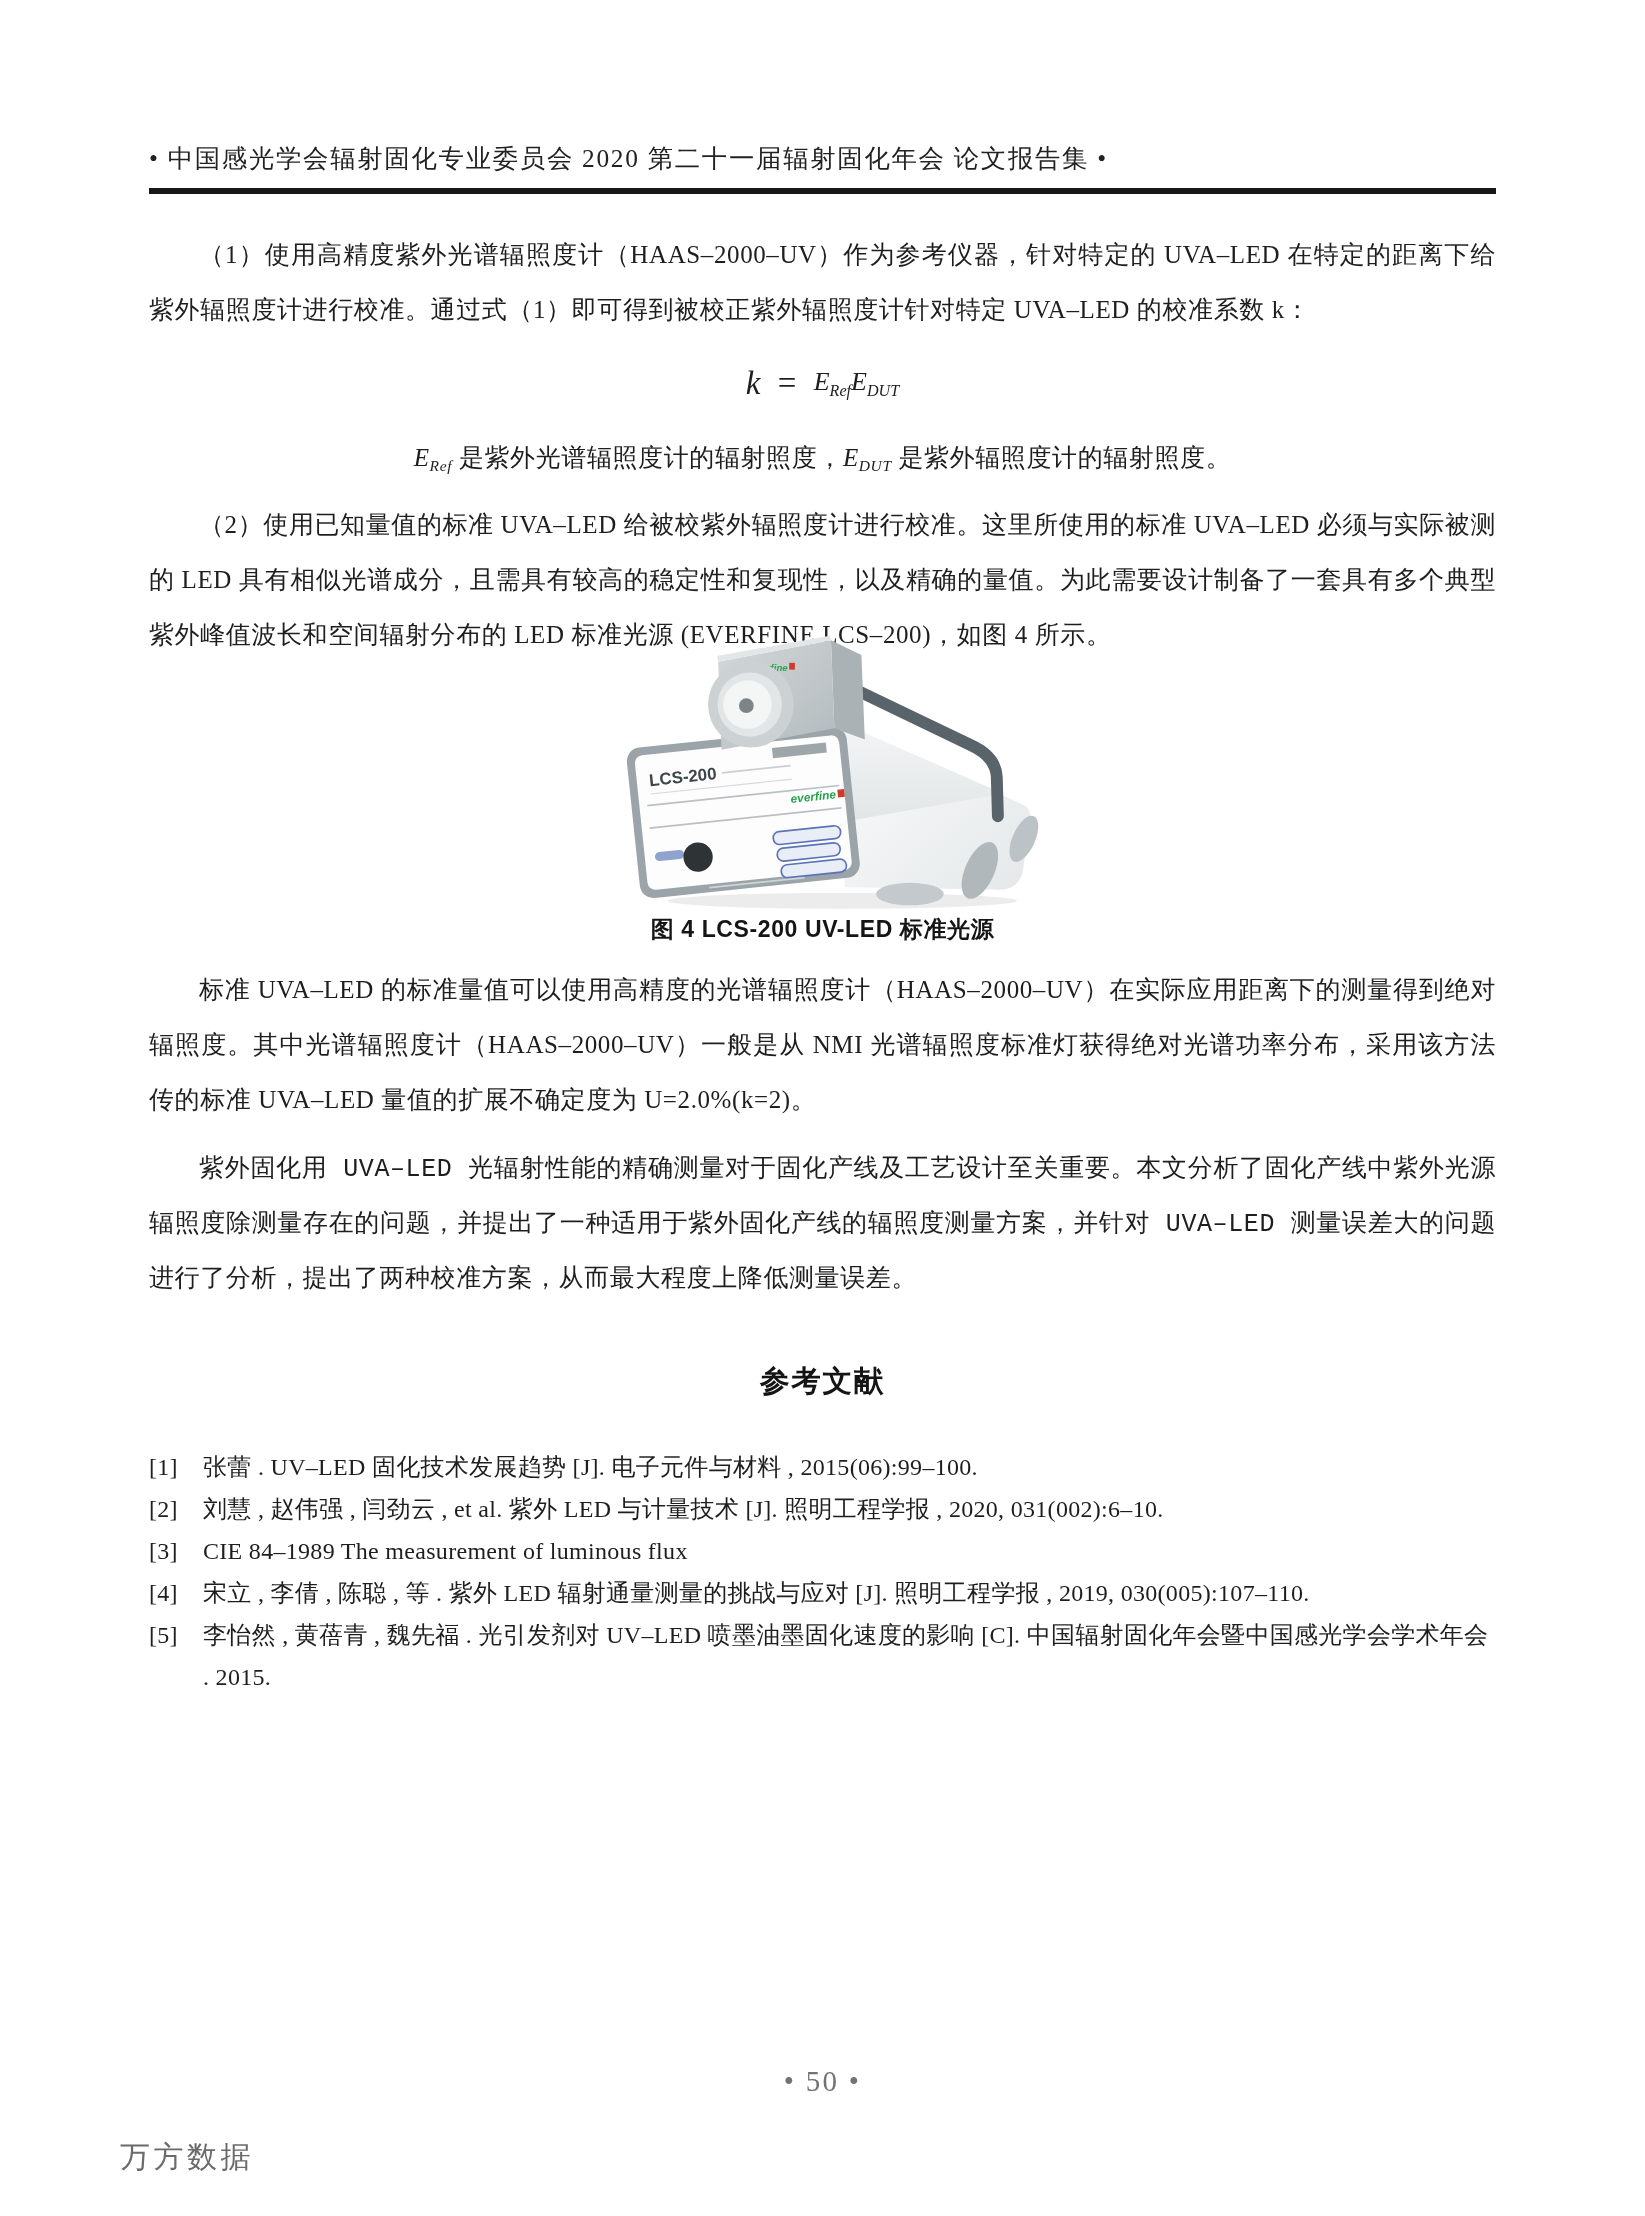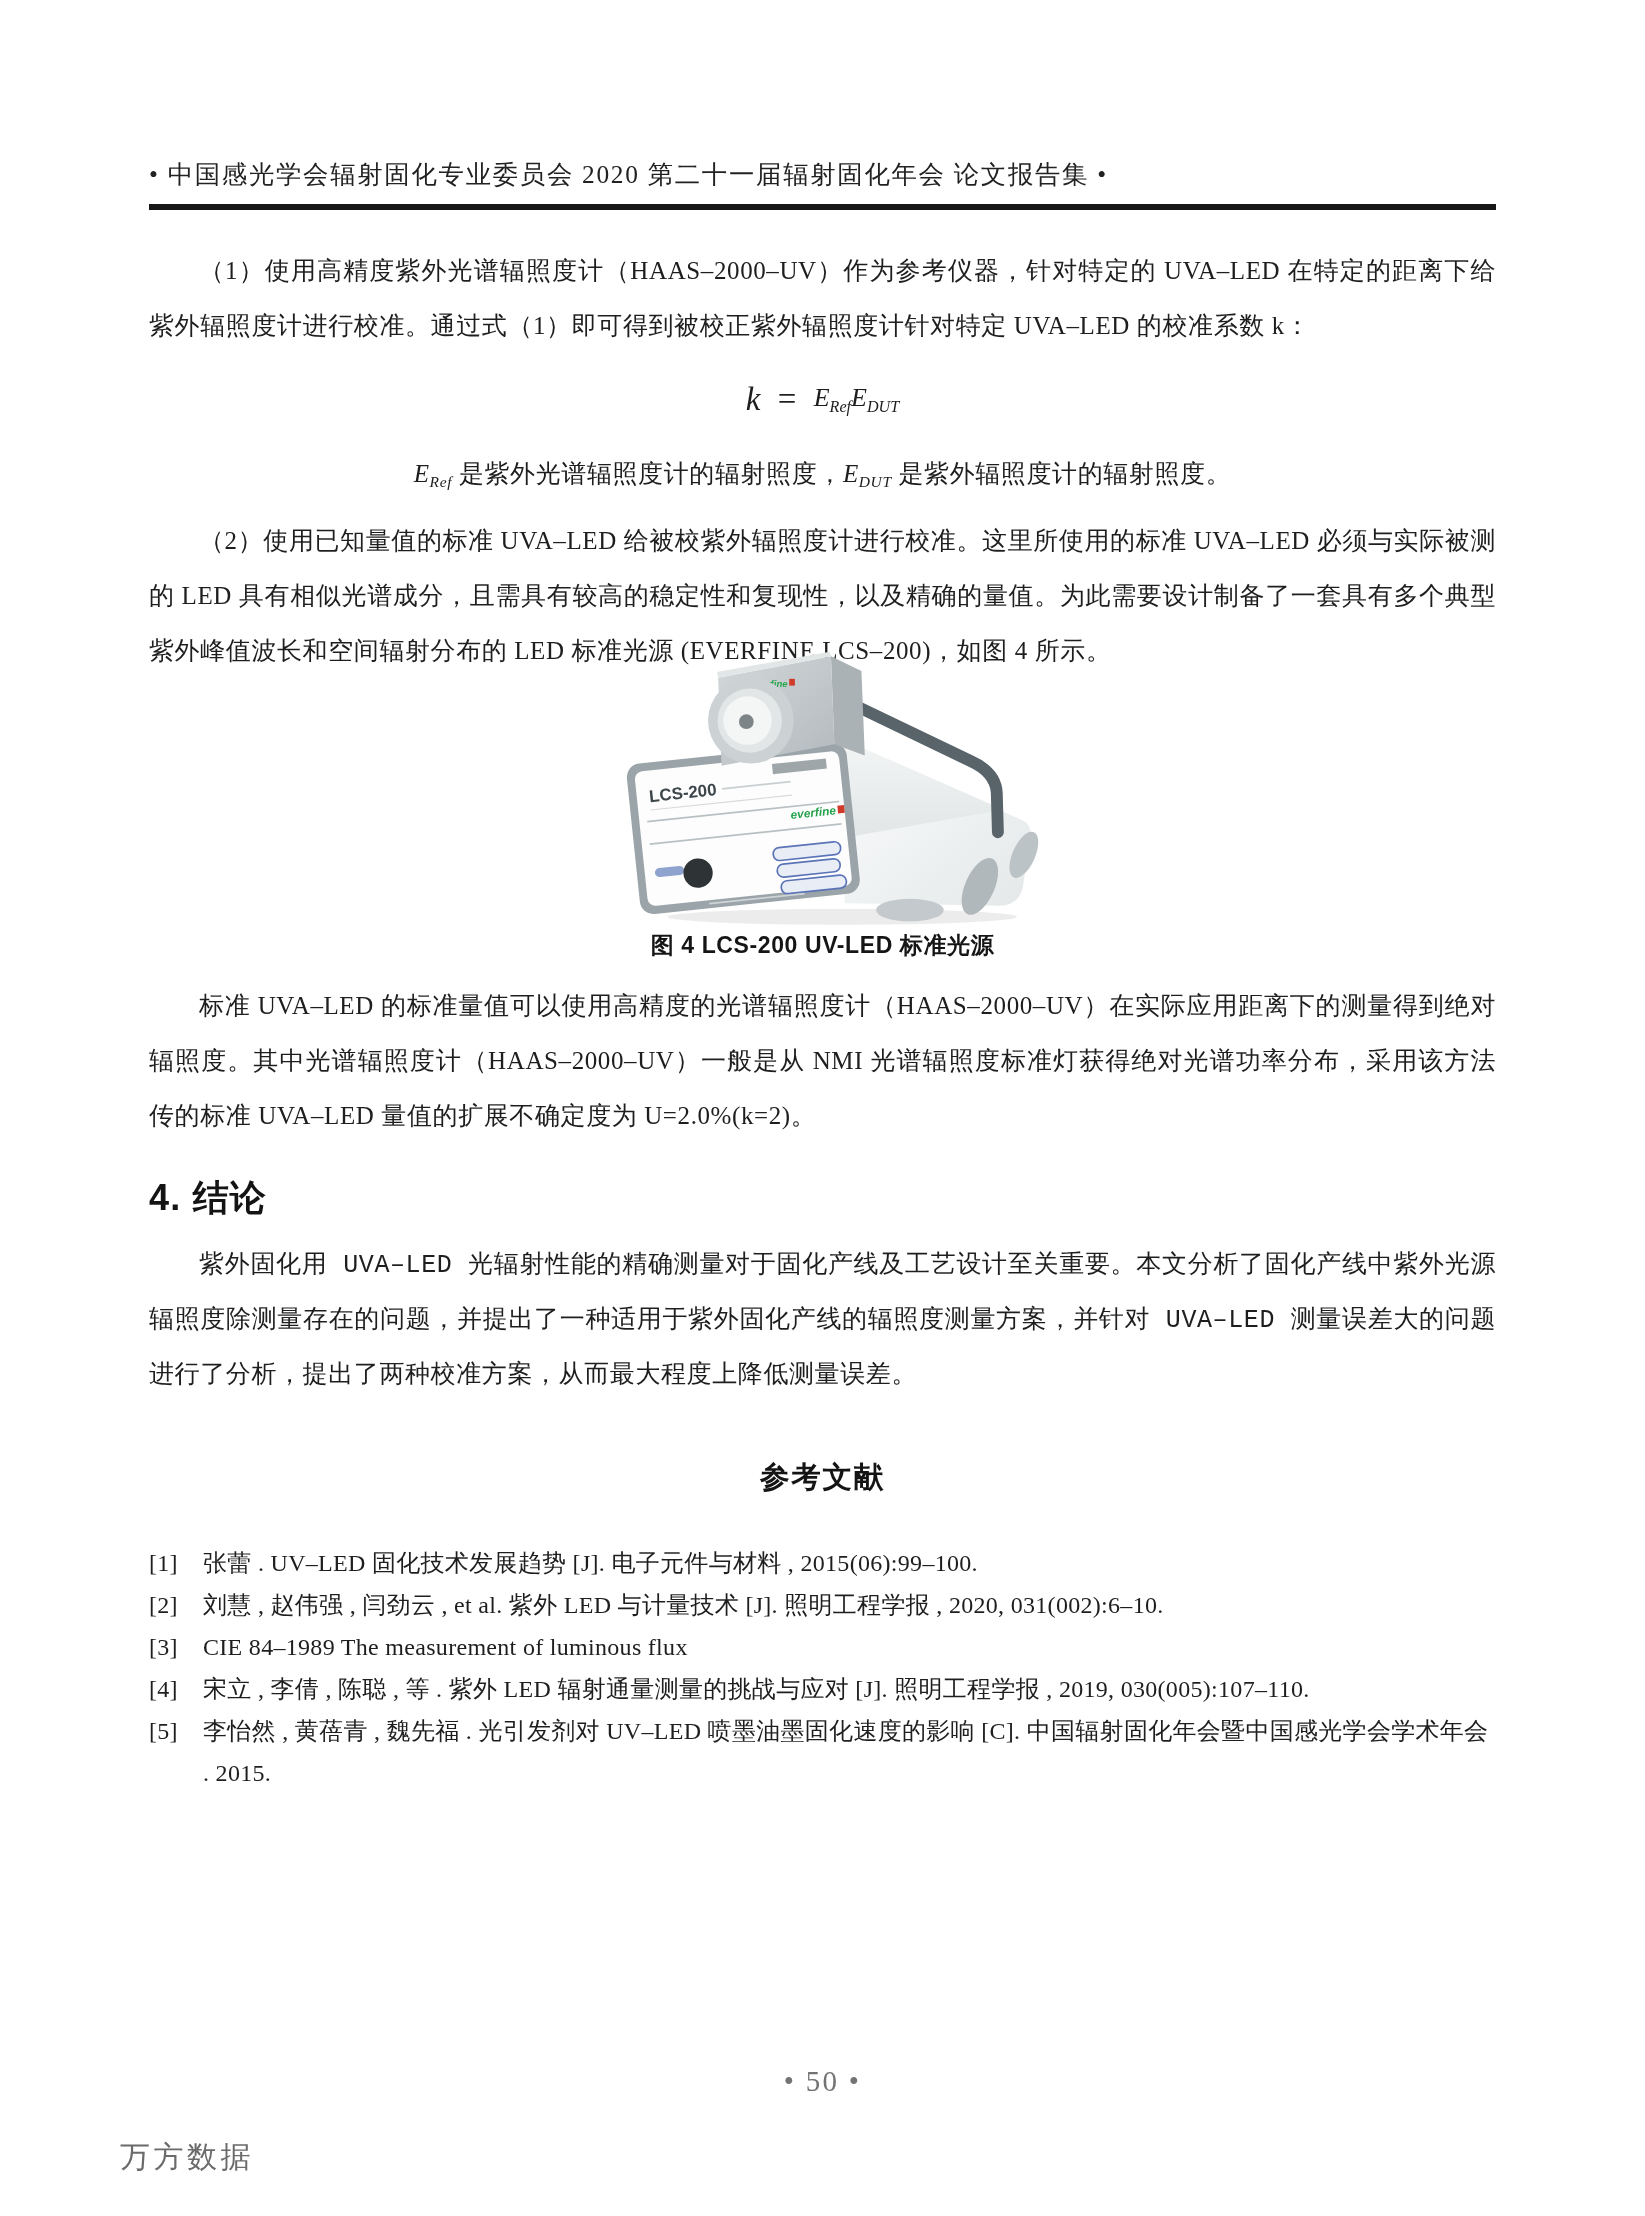--- a/index.html
+++ b/index.html
@@ -2,21 +2,21 @@
 <html style="font-size:9.2px"><head>
 <meta charset="utf-8">
 <style>
   html,body{margin:0;padding:0;background:#e8e8e8;}
   .page{
     position:relative;
     width:1645px;height:2216px;
     margin:0 auto;
     background:#ffffff;
     box-sizing:border-box;
-    padding:16px 149px;
+    padding:0 149px;
     color:#1e1e1e;
     font-family:"Liberation Serif","DejaVu Serif",serif;
     overflow:hidden;
   }
   
   .hdr{margin-top:142px;font-size:25.4px;letter-spacing:1.7px;white-space:nowrap;color:#222;}
   .rule{margin-top:11.5px;height:6.4px;background:#171717;}
   
   .para{font-size:25px;line-height:55px;text-align:justify;margin:0;text-indent:2em;letter-spacing:0.6px;}
   .p1{margin-top:33px;}
@@ -131,21 +131,20 @@
         <circle cx="256" cy="134" r="57" fill="#e3e6e7"></circle>
         <circle cx="252" cy="134" r="43" fill="#f4f5f5"></circle>
         <circle cx="250" cy="136" r="13" fill="#7d8487"></circle>
       </g>
     </svg>
     <figcaption class="figcap">图 4 LCS-200 UV-LED 标准光源</figcaption>
   </figure>
 
   <p class="para p3">标准 UVA–LED 的标准量值可以使用高精度的光谱辐照度计（HAAS–2000–UV）在实际应用距离下的测量得到绝对辐照度。其中光谱辐照度计（HAAS–2000–UV）一般是从 NMI 光谱辐照度标准灯获得绝对光谱功率分布，采用该方法传的标准 UVA–LED 量值的扩展不确定度为 U=2.0%(k=2)。</p>
 
-  <h2 class="h2">4. 结论</h2>
 
   <p class="para pconc">紫外固化用 UVA–LED 光辐射性能的精确测量对于固化产线及工艺设计至关重要。本文分析了固化产线中紫外光源辐照度除测量存在的问题，并提出了一种适用于紫外固化产线的辐照度测量方案，并针对 UVA–LED 测量误差大的问题进行了分析，提出了两种校准方案，从而最大程度上降低测量误差。</p>
 
   <div class="refs-title">参考文献</div>
 
   <ul class="refs">
     <li><span class="rn">[1]</span><span>张蕾 . UV–LED 固化技术发展趋势 [J]. 电子元件与材料 , 2015(06):99–100.</span></li>
     <li><span class="rn">[2]</span><span>刘慧 , 赵伟强 , 闫劲云 , et al. 紫外 LED 与计量技术 [J]. 照明工程学报 , 2020, 031(002):6–10.</span></li>
     <li><span class="rn">[3]</span><span>CIE 84–1989 The measurement of luminous flux</span></li>
     <li><span class="rn">[4]</span><span>宋立 , 李倩 , 陈聪 , 等 . 紫外 LED 辐射通量测量的挑战与应对 [J]. 照明工程学报 , 2019, 030(005):107–110.</span></li>

